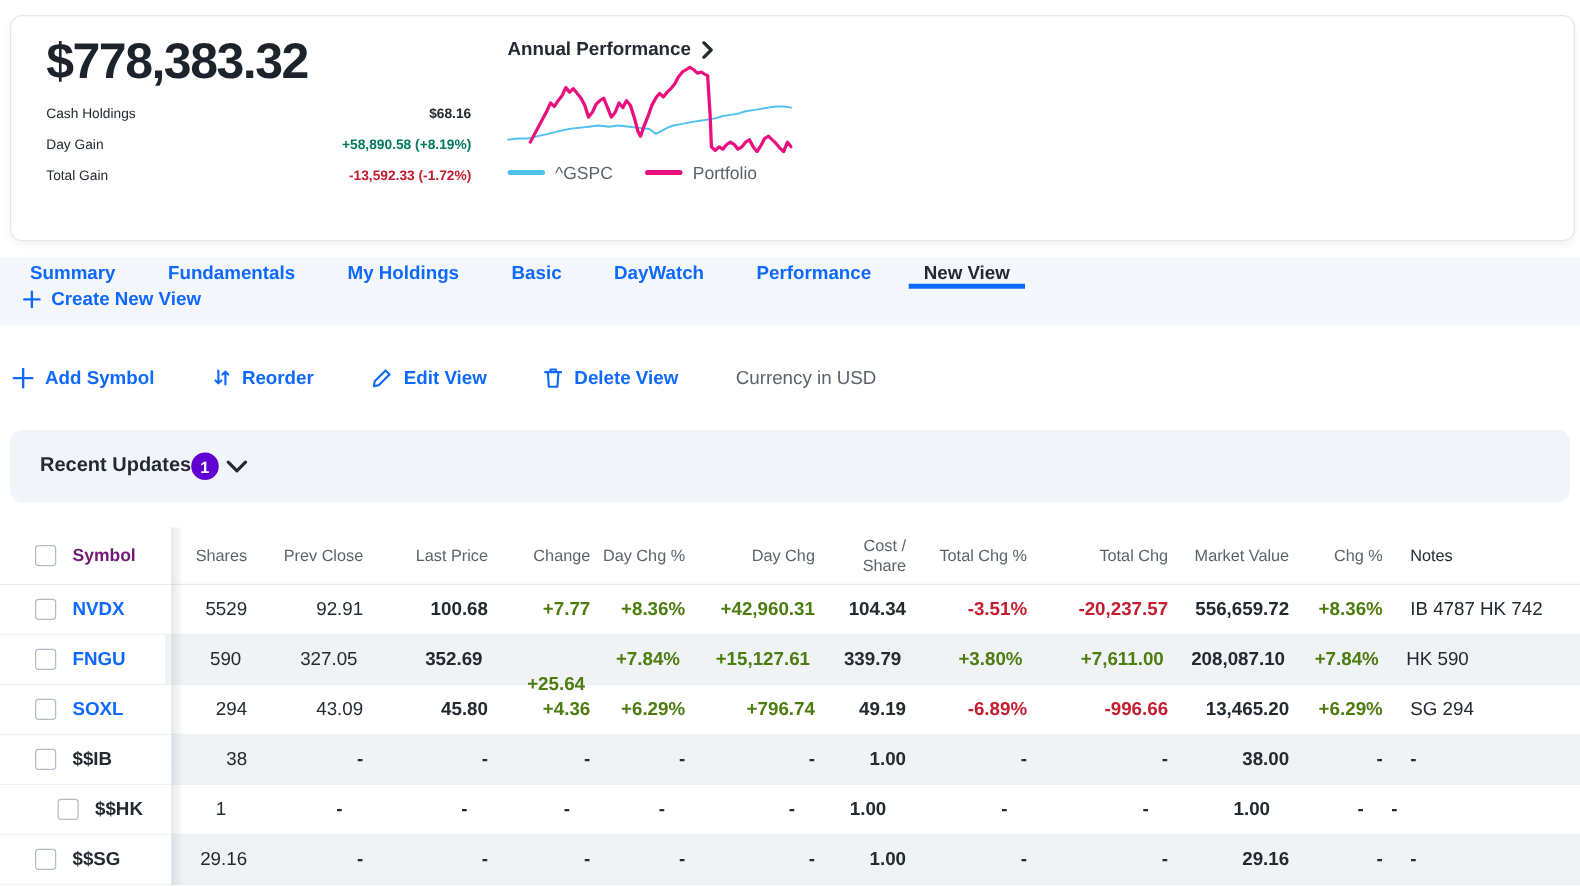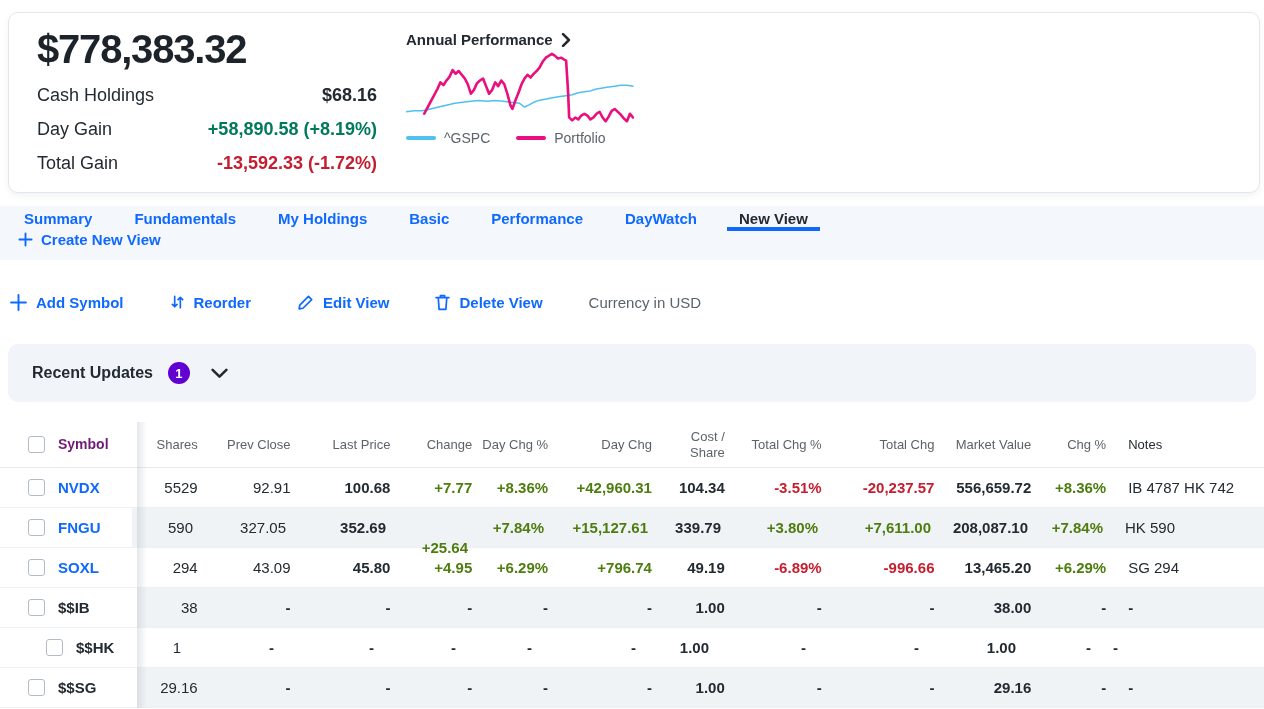--- a/index.html
+++ b/index.html
@@ -9,21 +9,21 @@
     font-family:"Liberation Sans", sans-serif;
   }
   
   .summary-card{
     position:relative; margin:12px 0 0 8px; width:1252px; height:181px;
     background:#fff; border:1px solid #e3e7ec; border-radius:10px;
     box-shadow:0 3px 7px rgba(0,0,0,.05);
   }
   .summary-left{ position:absolute; left:28px; top:14px; width:340px; }
   .total-value{ font-size:40px; font-weight:800; letter-spacing:-1.2px; color:#1d232a; }
-  .summary-row{ display:flex; justify-content:space-between; align-items:baseline; margin-top:13px; font-size:18px; }
+  .summary-row{ display:flex; justify-content:space-between; align-items:baseline; margin-top:13px; font-size:11px; }
   .summary-row .val{ font-weight:700; }
   .val.dark{ color:#232a31; }
   .val.pos-c{ color:#00795c; }
   .val.neg-c{ color:#c51d30; }
   
   .perf{ position:absolute; left:397px; top:18px; width:242px; }
   .perf-title{ display:flex; align-items:center; gap:8px; font-size:15px; font-weight:700; color:#232a31; cursor:pointer; }
   .perf svg.spark{ display:block; margin-top:3px; }
   .legend{ display:flex; align-items:center; gap:26px; margin-top:3px; font-size:14px; color:#5b636a; }
   .legend-item{ display:flex; align-items:center; gap:8px; }
@@ -33,21 +33,21 @@
   .tab{ display:flex; align-items:center; margin-right:18px; padding:0 12px; font-size:15px; font-weight:700;
         color:#0f69ff; border-top:4px solid transparent; border-bottom:4px solid transparent; cursor:pointer; white-space:nowrap; }
   .tab.active{ color:#232a31; border-bottom-color:#0f69ff; }
   .create-view{ display:flex; align-items:center; gap:8px; margin-left:6px; color:#0f69ff; font-size:15px; font-weight:700; cursor:pointer; white-space:nowrap; }
   
   .toolbar{ display:flex; align-items:center; gap:46px; margin:24px 0 0 10px; height:36px; font-size:15px; }
   .tool-btn{ display:flex; align-items:center; gap:9px; color:#0f69ff; font-weight:700; cursor:pointer; }
   .currency{ color:#5b636a; font-weight:400; }
   
   .recent-bar{ margin:24px 8px 0; height:58px; background:#f1f4f8; border-radius:10px;
-               display:flex; align-items:center; gap:15px; padding-left:24px; cursor:pointer; }
+               display:flex; align-items:center; padding-left:24px; cursor:pointer; }
   .recent-label{ font-size:16px; font-weight:700; }
   .badge{ width:22px; height:22px; border-radius:50%; background:#6001d2; color:#fff;
           font-size:13px; font-weight:700; display:flex; align-items:center; justify-content:center; }
   
   .table-wrap{ position:relative; margin-top:20px; }
   .thead{ display:flex; align-items:center; height:46px; border-bottom:1px solid #e6eaee;
           color:#5b636a; font-size:13px; line-height:1.2; }
   .thead .c0-label{ font-size:14px; font-weight:700; color:#701a75; }
   .trow{ display:flex; align-items:center; height:40px; font-size:15px; border-bottom:1px solid #eef1f4; }
   .trow.alt{ background:#f0f3f6; }
@@ -114,22 +114,22 @@
       </div>
   </div>
 </section>
 
 <nav class="tabbar">
   <div id="tabs-holder" style="display:flex;align-items:stretch;">
       <div class="tab">Summary</div>
       <div class="tab">Fundamentals</div>
       <div class="tab">My Holdings</div>
       <div class="tab">Basic</div>
+      <div class="tab">DayWatch</div>
       <div class="tab">Performance</div>
-      <div class="tab">DayWatch</div>
       <div class="tab active">New View</div>
     </div>
   <div class="create-view">
     <span class="icon">
       <svg width="15" height="15" viewBox="0 0 16 16">
           <path d="M8 1.5v13M1.5 8h13" stroke="#0f69ff" stroke-width="2" stroke-linecap="round"></path>
         </svg>
     </span>
     <span>Create New View</span>
   </div>
@@ -239,21 +239,21 @@
         <div class="c c-left notes-cell" style="width: 156px;">HK 590</div>
       </div>
       <div class="trow">
         <div class="c0" style="width: 137px;">
           <div class="cb"></div>
           <span class="sym">SOXL</span>
         </div>
         <div class="c" style="width: 63px;">294</div>
         <div class="c" style="width: 93px;">43.09</div>
         <div class="c bold" style="width: 100px;">45.80</div>
-        <div class="c pos" style="width: 82px;">+4.95</div>
+        <div class="c pos" style="width: 82px;">+4.36</div>
         <div class="c pos" style="width: 76px;">+6.29%</div>
         <div class="c pos" style="width: 104px;">+796.74</div>
         <div class="c bold" style="width: 73px;">49.19</div>
         <div class="c neg" style="width: 97px;">-6.89%</div>
         <div class="c neg" style="width: 113px;">-996.66</div>
         <div class="c bold" style="width: 97px;">13,465.20</div>
         <div class="c pos" style="width: 75px;">+6.29%</div>
         <div class="c c-left notes-cell" style="width: 156px;">SG 294</div>
       </div>
       <div class="trow alt">

